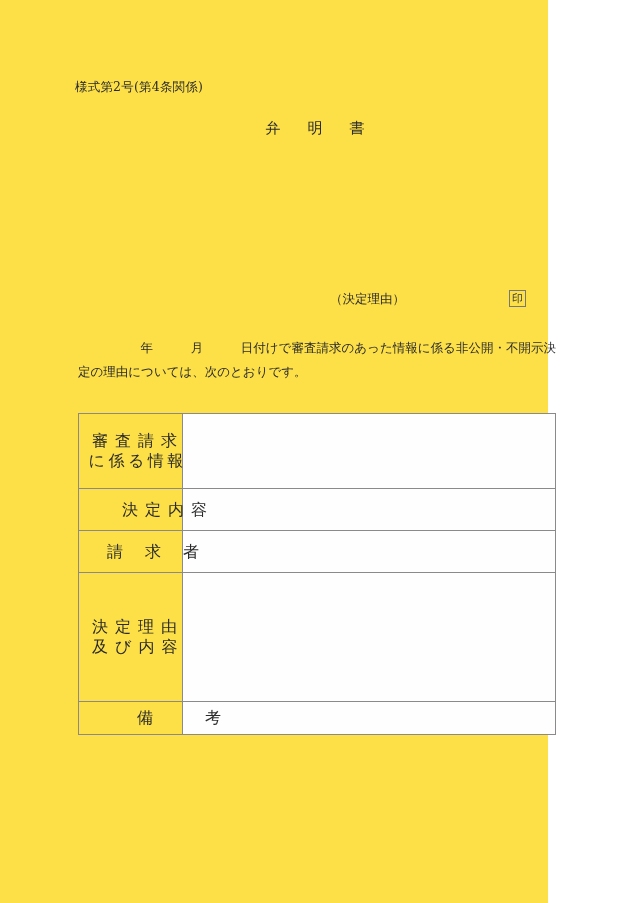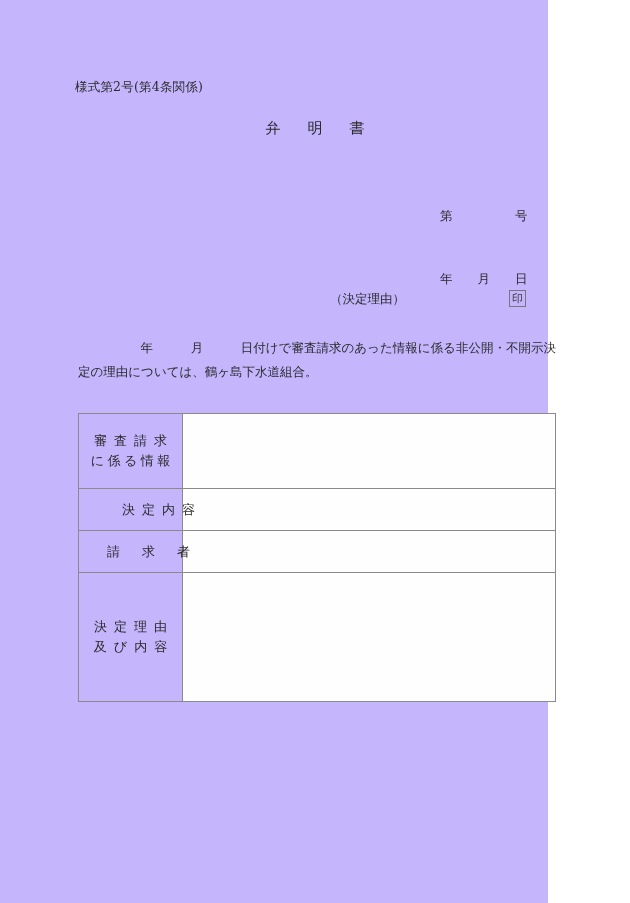--- a/index.html
+++ b/index.html
@@ -11,21 +11,21 @@
   body {
     font-family:"DejaVu Serif","Liberation Serif",serif;
     color:#2b2b2b;
     position:relative;
     overflow:hidden;
   }
   .page {
     position:absolute;
     top:0; left:0;
     width:548px; height:903px;
-    background:#c4b5fd;
+    background:#fde047;
   }
 
   
   .form-no {
     position:absolute;
     left:75px; top:79px;
     font-size:12.5px;
     letter-spacing:0.2px;
     white-space:nowrap;
   }
@@ -99,22 +99,22 @@
     width:477px;
     border-collapse:collapse;
     table-layout:fixed;
   }
   .form-table td {
     border:1px solid #8a8a8a;
     vertical-align:middle;
   }
   .label-cell {
     width:104px;
-    font-size:13px;
-    text-align:center;
+    font-size:16px;
+    text-align:right;
     padding:0 6px;
     line-height:20px;
     color:#2b2b2b;
   }
   .label-cell .lbl {
     display:block;
     letter-spacing:7px;
     text-indent:7px;
     white-space:nowrap;
   }
@@ -136,33 +136,29 @@
 </style>
 </head>
 <body>
 
 <div class="page">
 
   <div class="form-no">様式第2号(第4条関係)</div>
 
   <div class="doc-title">弁　明　書</div>
 
-  <div class="meta-block">
-    <div class="meta-line">第　　　　　号</div>
-    <div class="meta-line">年　　月　　日</div>
-  </div>
 
   <div class="addressee">
   </div>
 
   <div class="agency-row">（決定理由）</div>
 
   <div class="seal-box">印</div>
 
-  <div class="body-text">　　　　　年　　　月　　　日付けで審査請求のあった情報に係る非公開・不開示決定の理由については、鶴ヶ島下水道組合。</div>
+  <div class="body-text">　　　　　年　　　月　　　日付けで審査請求のあった情報に係る非公開・不開示決定の理由については、次のとおりです。</div>
 
   <table class="form-table">
     <tbody>
       <tr>
         <td class="label-cell r1">
           <span class="lbl">審査請求</span>
           <span class="lbl spread">に係る情報</span>
         </td>
         <td class="value-cell r1"></td>
       </tr>
@@ -178,16 +174,22 @@
         </td>
         <td class="value-cell r4"></td>
       </tr>
       <tr>
         <td class="label-cell r3">
           <span class="lbl">決定理由</span>
           <span class="lbl">及び内容</span>
         </td>
         <td class="value-cell r3"></td>
       </tr>
+      <tr>
+        <td class="label-cell r6">
+          <span class="lbl" style="letter-spacing:52px;text-indent:52px;">備考</span>
+        </td>
+        <td class="value-cell r6"></td>
+      </tr>
     </tbody>
   </table>
 
 </div>
 
 </body></html>

